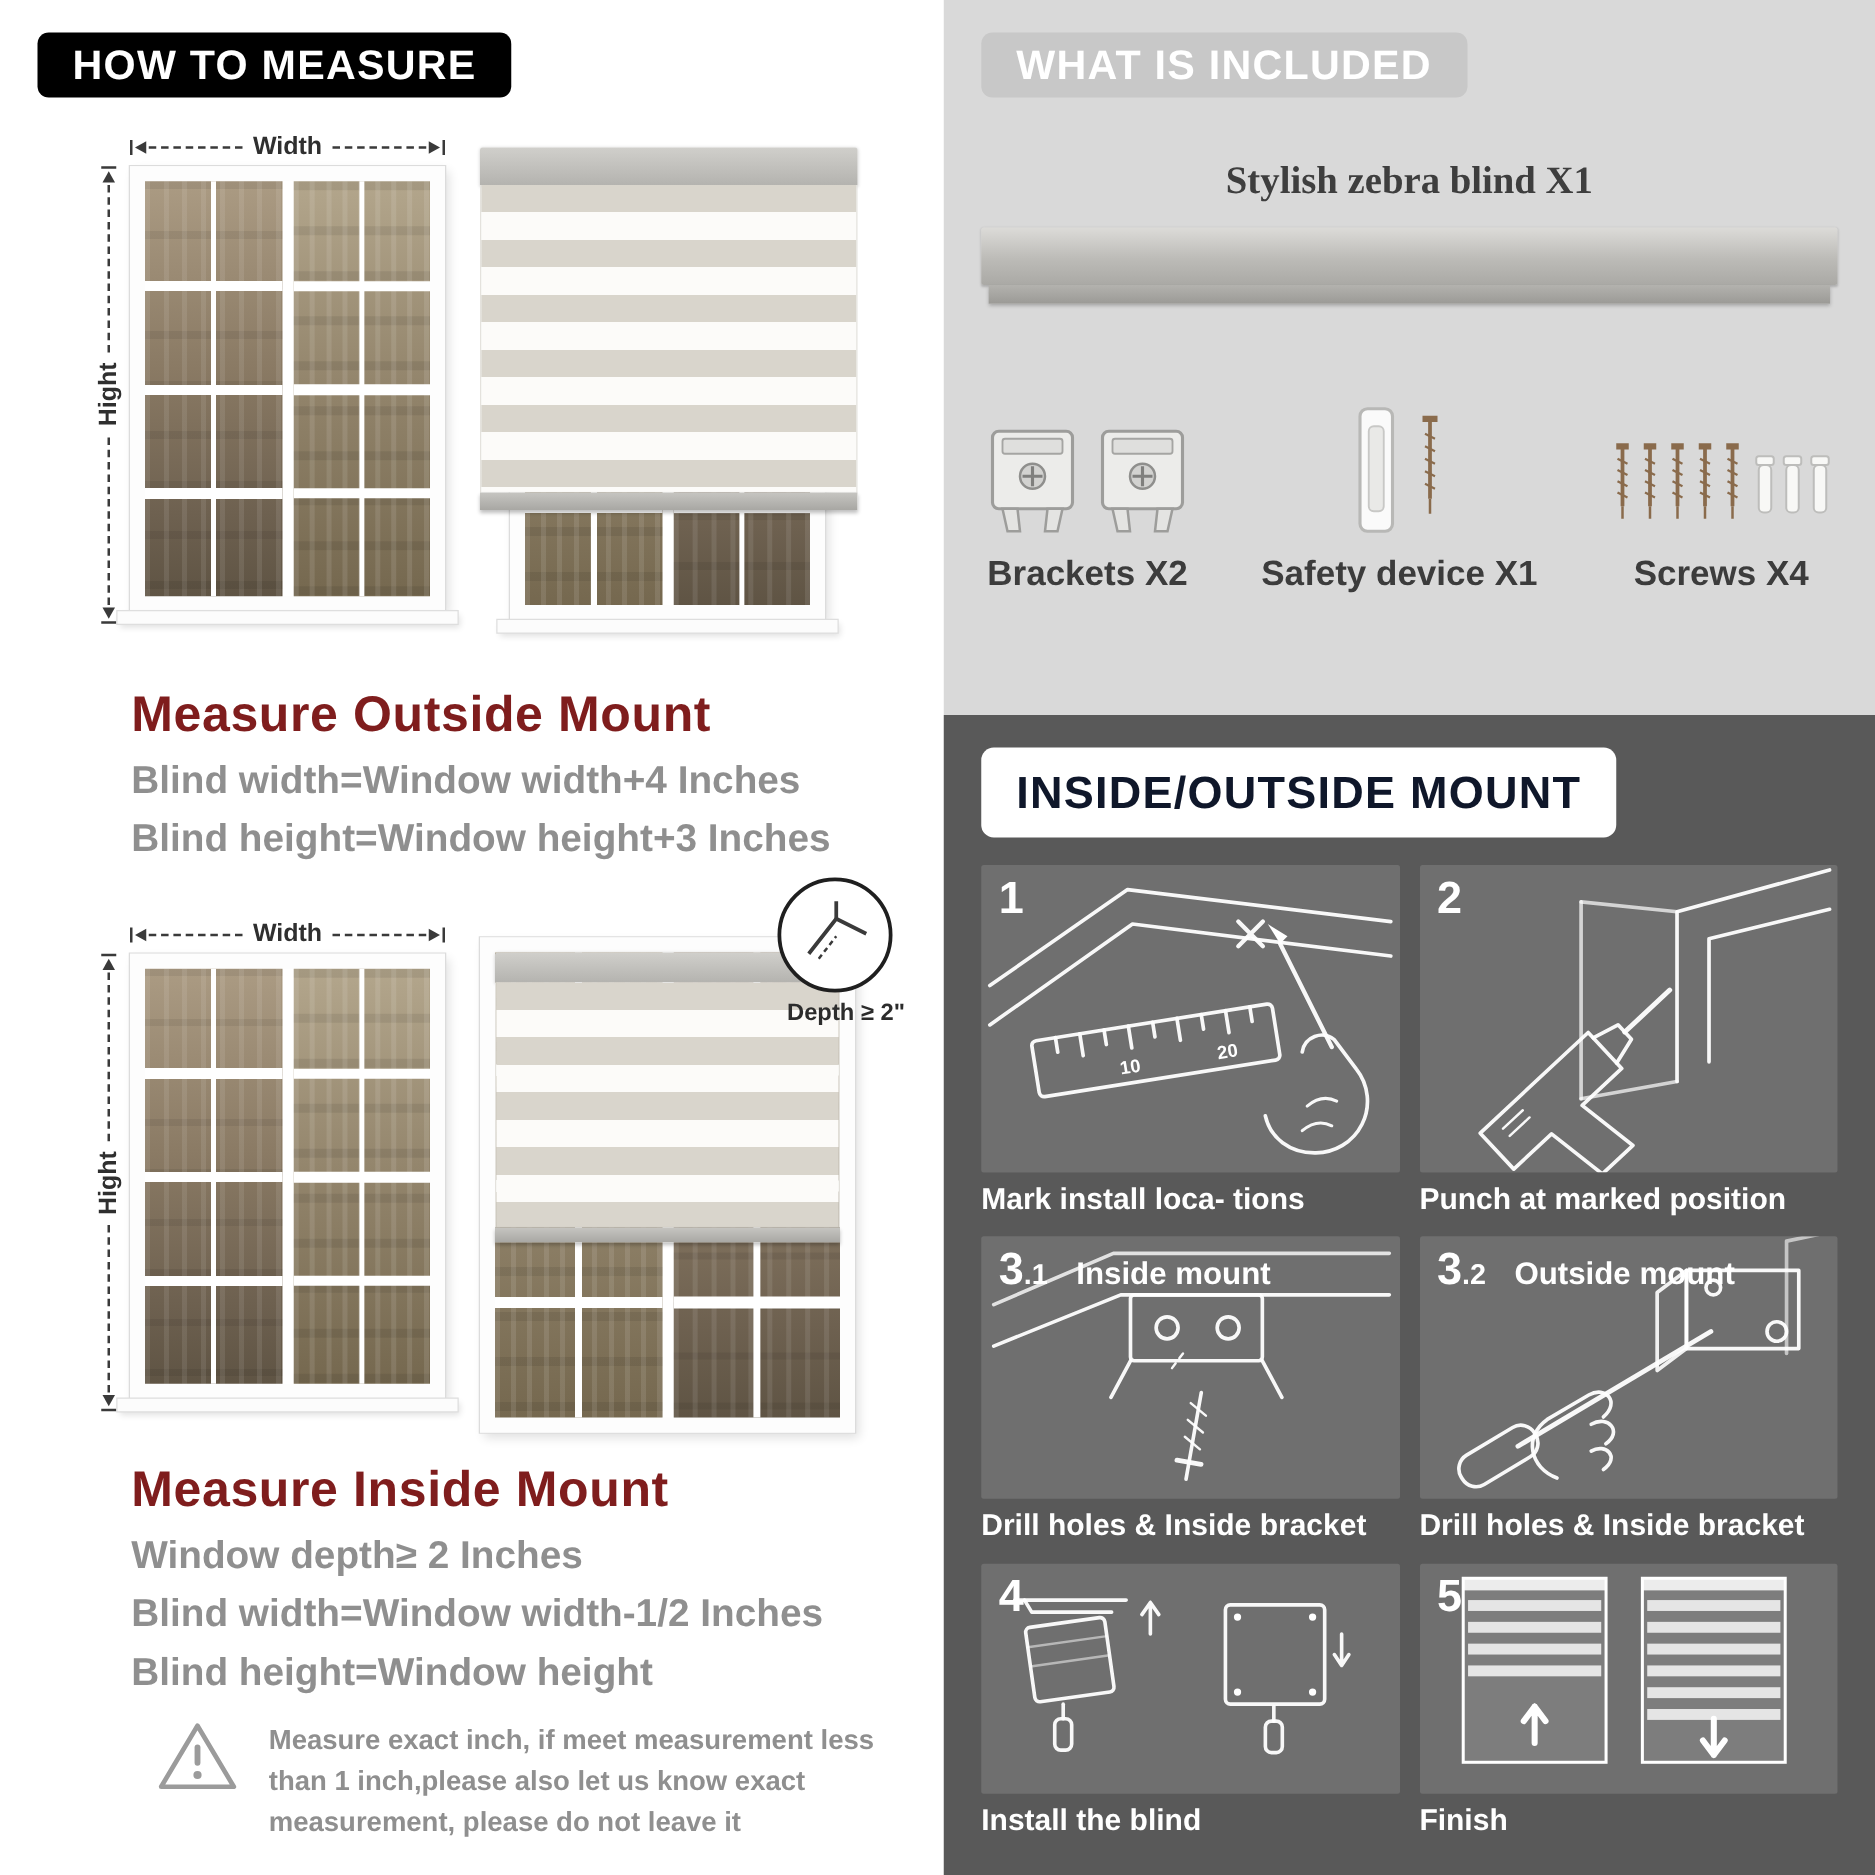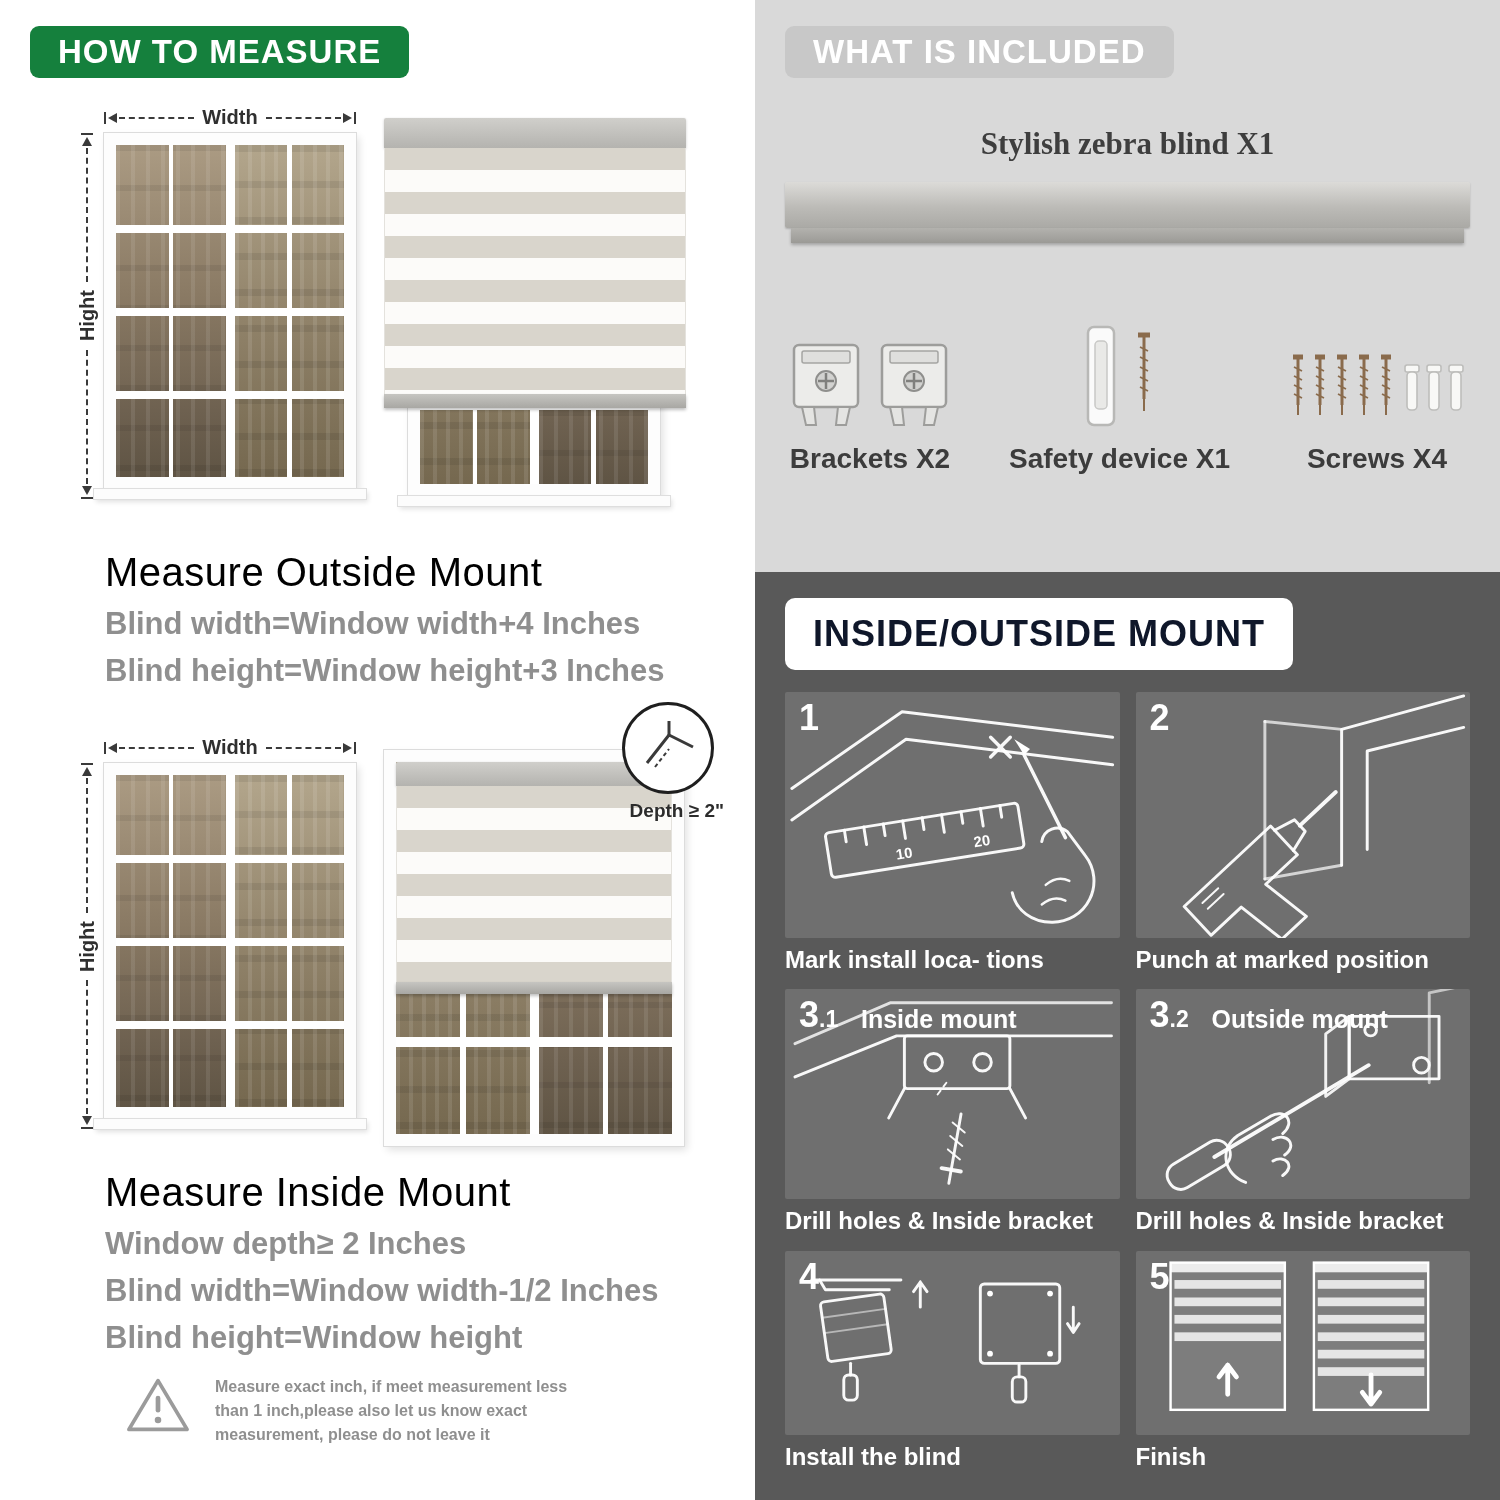--- a/index.html
+++ b/index.html
@@ -2,21 +2,21 @@
 <html><head>
 <meta charset="utf-8">
 <style>
   html,body{margin:0;padding:0;background:#fff;}
   .page{position:relative;width:1500px;height:1500px;background:#fff;overflow:hidden;
         font-family:"Liberation Sans",sans-serif;}
 
   
   .banner{height:52px;border-radius:9px;display:flex;align-items:center;width:max-content;
           padding:0 28px;color:#fff;font-weight:bold;font-size:33px;letter-spacing:1px;}
-  .banner-dark{background:#15803d;}
+  .banner-dark{background:#000000;}
   .banner-light{background:#c8c8c8;}
   .banner-white{background:#fff;color:#0f172a;font-size:36px;height:72px;border-radius:10px;}
 
   
   .col-left{position:absolute;left:0;top:0;width:750px;height:1500px;background:#fff;
             padding:26px 0 0 30px;box-sizing:border-box;}
   .fig-row{display:flex;gap:26px;margin:28px 0 0 40px;align-items:flex-start;}
   .fig-row.second{margin-top:48px;}
 
   .window-fig{width:288px;}
@@ -68,24 +68,24 @@
   .blind.inside{position:absolute;top:0;left:0;right:0;width:auto;}
   .blind.inside .blind-head{height:24px;}
   .blind.inside .blind-body{height:196px;}
   .blind.inside .blind-bar{height:12px;}
   .depth-circle{position:absolute;top:-34px;right:-28px;width:92px;height:92px;background:#fff;
                 border:3px solid #1f1f1f;border-radius:50%;z-index:3;display:flex;
                 align-items:center;justify-content:center;box-sizing:border-box;}
   .depth-label{position:absolute;top:64px;right:-38px;font-size:19px;font-weight:bold;color:#2c2c2c;
                z-index:3;white-space:nowrap;}
 
-  .m-heading{font-size:40px;color:#000000;margin:24px 0 4px 75px;font-weight:normal;letter-spacing:.5px;}
+  .m-heading{font-size:40px;color:#7f1d1d;margin:24px 0 4px 75px;font-weight:bold;letter-spacing:.5px;}
   .m-line{font-size:31px;color:#8f8f8f;font-weight:bold;margin:11px 0 0 75px;line-height:1.15;}
   .note{margin:20px 0 0 95px;display:flex;gap:24px;align-items:flex-start;}
-  .note-lines{font-size:16px;font-weight:bold;color:#8f8f8f;line-height:1.5;}
+  .note-lines{font-size:22px;font-weight:bold;color:#8f8f8f;line-height:1.5;}
 
   
   .col-right{position:absolute;left:755px;top:0;width:745px;height:1500px;}
   .included{background:#d9d9d9;height:572px;padding:26px 30px 0;box-sizing:border-box;}
   .product-title{text-align:center;font-size:31px;font-weight:bold;color:#3e3e3e;margin-top:48px;font-family:Liberation Serif, serif;}
   .headrail{margin-top:20px;}
   .rail-face{height:46px;background:linear-gradient(180deg,#dcdbd8,#bcbbb7 55%,#aaa9a5);
              border-radius:2px;box-shadow:0 1px 2px rgba(0,0,0,.2);}
   .rail-lip{height:15px;width:calc(100% - 12px);margin:0 auto;
             background:linear-gradient(180deg,#b3b2ae,#9b9a96);box-shadow:0 2px 3px rgba(0,0,0,.25);}

